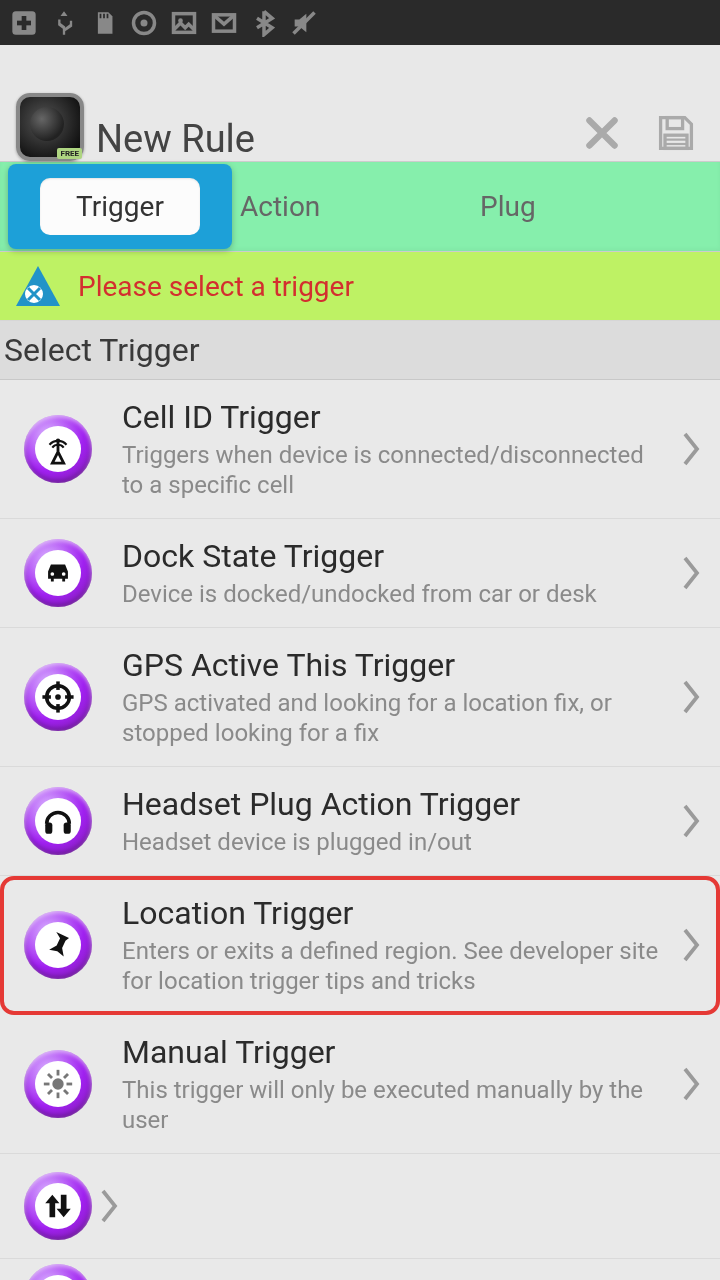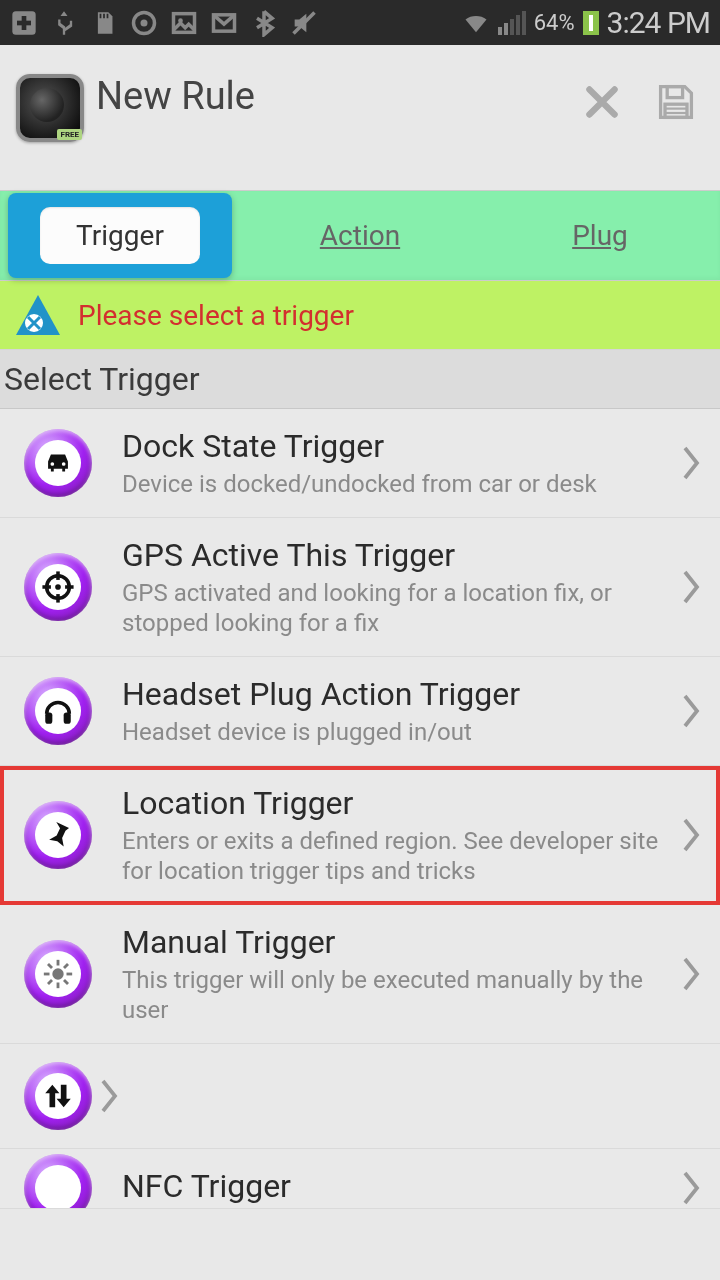--- a/index.html
+++ b/index.html
@@ -16,47 +16,47 @@
 .batt-box::after { content:""; position:absolute; left: 6px; top: 4px; width: 4px; height: 16px; background: #fff; }
 .signal-bars { display:flex; align-items:flex-end; gap:2px; }
 .signal-bars span { width:4px; background:#888; }
 .signal-bars span:nth-child(1){height:8px;}
 .signal-bars span:nth-child(2){height:12px;}
 .signal-bars span:nth-child(3){height:16px; background:#555;}
 .signal-bars span:nth-child(4){height:20px; background:#555;}
 .signal-bars span:nth-child(5){height:24px; background:#555;}
 
 
-.app-header { height: 117px; background: #e8e8e8; display: flex; align-items: flex-start; padding: 0 16px; border-bottom: 1px solid #ccc; margin-top: 29px; }
+.app-header { height: 117px; background: #e8e8e8; display: flex; align-items: flex-end; padding: 0 16px; border-bottom: 1px solid #ccc; }
 .app-icon { width: 68px; height: 68px; border-radius: 14px; background: radial-gradient(circle at 40% 40%, #555 0%, #222 60%, #000 100%); border: 4px solid #888; position: relative; box-shadow: 0 1px 3px rgba(0,0,0,.3); }
 .app-icon::before { content:""; position:absolute; left:10px; top:10px; width:34px; height:34px; border-radius:50%; background: radial-gradient(circle at 35% 35%, #666 0%, #222 70%); }
 .app-icon::after { content:"FREE"; position:absolute; right:-2px; bottom:-2px; font-size:8px; font-weight:bold; color:#222; background:#aed581; padding:1px 3px; border-radius:2px;}
 .app-title { font-size: 38px; color: #444; margin-left: 12px; flex: 1; }
 .hdr-btn { width: 56px; height: 56px; display: flex; align-items: center; justify-content: center; margin-left: 18px; }
 
 
 .tabs { height: 90px; background: #86efac; display: flex; border-bottom: 1px solid #ccc; box-shadow: inset 0 -2px 4px rgba(0,0,0,.04); }
-.tab { flex: 1; display: flex; align-items: center; justify-content: center; font-size: 28px; color: #666; text-decoration: underline; }
+.tab { flex: 1; display: flex; align-items: center; justify-content: flex-start; font-size: 28px; color: #666; }
 .tab-active-wrap { position: relative; flex: 1; display:flex; align-items:center; justify-content:center; }
 .tab-active-bg { position:absolute; inset: 2px 8px 2px 8px; background: #1da0d8; border-radius: 8px; box-shadow: 0 2px 6px rgba(0,0,0,.25); }
 .tab-active-pill { position: relative; background: #fcfcfc; border-radius: 10px; padding: 12px 36px; font-size: 28px; color: #333; box-shadow: inset 0 1px 2px rgba(0,0,0,.1); }
 
 
 .warn-row { background: #bef264; padding: 10px 14px; display: flex; align-items: center; gap: 16px; border-bottom: 1px solid #d6d6d6;}
 .warn-tri { width: 48px; height: 48px; position:relative; }
 .warn-tri svg { width:48px; height:48px; }
 .warn-text { font-size: 28px; color: #d32f2f; }
 
 
 .section-hdr { background: #dcdcdc; padding: 10px 4px; font-size: 32px; color: #3a3a3a; border-bottom: 1px solid #c8c8c8; }
 
 
 .list { background: #e9e9e9; }
 .item { display: flex; align-items: center; padding: 18px 12px 18px 24px; border-bottom: 1px solid #dadada; position: relative; }
-.item.highlighted { outline: 4px solid #e53935; outline-offset: -4px; }
+.item.highlighted { outline: 4px solid #e53935; outline-offset: -4px; border-radius: 14px; }
 .item-icon { width: 68px; height: 68px; border-radius: 50%; background: radial-gradient(circle at 35% 30%, #d9b3ff 0%, #a020f0 55%, #7b1fa2 100%); display:flex; align-items:center; justify-content:center; flex-shrink:0; box-shadow: inset 0 2px 4px rgba(255,255,255,.6), inset 0 -3px 5px rgba(0,0,0,.25); }
 .item-icon-inner { width: 46px; height: 46px; border-radius: 50%; background:#fff; display:flex; align-items:center; justify-content:center; }
 .item-body { flex: 1; margin-left: 30px; margin-right: 10px; }
 .item-title { font-size: 32px; color: #2b2b2b; margin-bottom: 4px; }
 .item-desc { font-size: 24px; color: #8a8a8a; line-height: 1.25; }
 .chev { width: 34px; height: 60px; display:flex; align-items:center; justify-content:center; flex-shrink:0; }
 .item-partial { padding-top: 18px; padding-bottom: 0; height: 60px; overflow: hidden; }
 .stroke-grey-thin { stroke:#888; fill:none; stroke-width:3; }
 .fill-grey { fill:#888; }
 .fill-black { fill:#111; }
@@ -107,37 +107,20 @@
           <path class="stroke-grey-thin" d="M12 2v20l7-6L6 8m0 8l13-8-7-6"></path>
         </svg>
       </span>
     <span class="status-ico">
         <svg viewBox="0 0 24 24">
           <path class="fill-grey" d="M4 9h4l6-5v16l-6-5H4z"></path>
           <line x1="3" y1="21" x2="21" y2="3" stroke="#888" stroke-width="3"></line>
         </svg>
       </span>
   </div>
-  <div class="status-right">
-    <span class="status-ico">
-        <svg viewBox="0 0 24 24">
-          <path class="fill-grey" d="M12 20l9-11c-5-4-13-4-18 0z"></path>
-        </svg>
-      </span>
-    <span class="signal-bars">
-        <span></span>
-        <span></span>
-        <span></span>
-        <span></span>
-        <span></span>
-      </span>
-    <span class="status-batt">64%</span>
-    <span class="batt-box"></span>
-    <span class="status-time">3:24 PM</span>
-  </div>
 </div>
 
 <div class="app-header">
   <div class="app-icon"></div>
   <div class="app-title">New Rule</div>
   <div class="hdr-btn">
     <svg viewBox="0 0 40 40" width="42" height="42">
         <path d="M8 8l24 24M32 8L8 32" stroke="#aaa" stroke-width="6" stroke-linecap="round" fill="none"></path>
       </svg>
   </div>
@@ -173,20 +156,40 @@
         <path d="M14 26l12 12M26 26L14 38" stroke="#2193c8" stroke-width="3"></path>
       </svg>
   </div>
   <div class="warn-text">Please select a trigger</div>
 </div>
 
 <div class="section-hdr">Select Trigger</div>
 
 <div class="list">
 
+  <div class="item">
+    <div class="item-icon">
+        <div class="item-icon-inner">
+          <svg width="34" height="34" viewBox="0 0 24 24">
+            <path d="M12 14l-4 8h8zM12 14V6" stroke="#111" stroke-width="2" fill="none"></path>
+            <path d="M6 9a8 8 0 0112 0M8 11a5 5 0 018 0" stroke="#111" stroke-width="1.5" fill="none"></path>
+            <circle cx="12" cy="6" r="1.5" fill="#111"></circle>
+          </svg>
+        </div>
+      </div>
+    <div class="item-body">
+      <div class="item-title">Cell ID Trigger</div>
+      <div class="item-desc">Triggers when device is connected/disconnected to a specific cell</div>
+    </div>
+    <div class="chev">
+        <svg width="20" height="36" viewBox="0 0 12 24">
+          <path d="M2 2l8 10-8 10" stroke="#9a9a9a" stroke-width="2.5" fill="none"></path>
+        </svg>
+      </div>
+  </div>
 
   <div class="item">
     <div class="item-icon">
         <div class="item-icon-inner">
           <svg width="34" height="34" viewBox="0 0 24 24">
             <path class="fill-black" d="M5 11l2-5h10l2 5v5h-2v2h-2v-2H9v2H7v-2H5zM8 14a1.3 1.3 0 100-2.6 1.3 1.3 0 000 2.6zm8 0a1.3 1.3 0 100-2.6 1.3 1.3 0 000 2.6z"></path>
           </svg>
         </div>
       </div>
     <div class="item-body">

